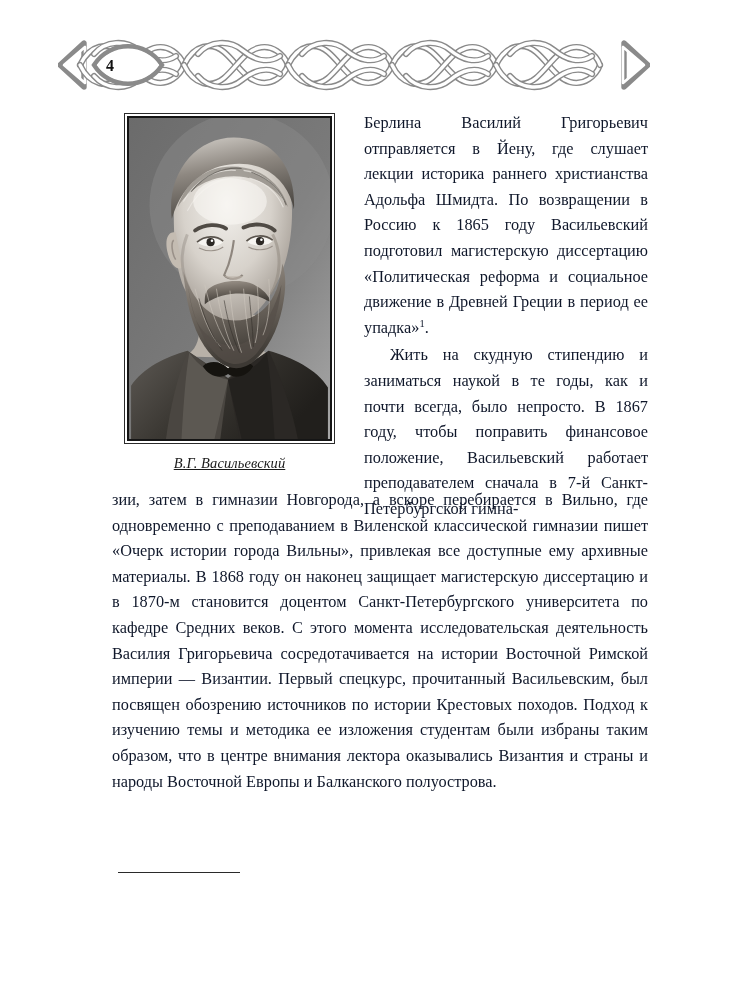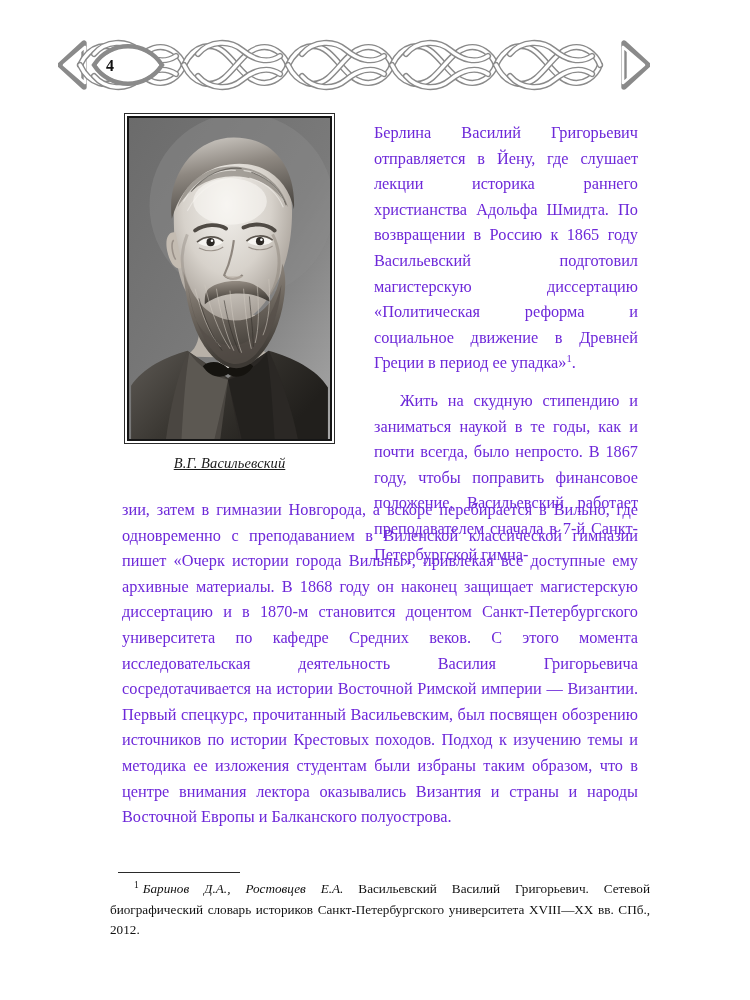--- a/index.html
+++ b/index.html
@@ -99,26 +99,26 @@
     top: 108px;
     width: 288px;
   }
   .full-width {
     position: absolute;
     left: 110px;
     top: 485px;
     width: 540px;
   }
   .para {
-    margin: 12px;
+    margin: 2px;
     font-size: 16.3px;
     line-height: 25.6px;
     text-align: justify;
     text-justify: inter-word;
-    color: #6d28d9;
+    color: #0f172a;
     hyphens: manual;
   }
   .para + .para {
     margin-top: 0;
   }
   .indent { text-indent: 26px; }
   .fn-ref {
     font-size: 10.5px;
     vertical-align: super;
     line-height: 0;
@@ -325,16 +325,15 @@
     <p class="para"><span>Берлина Василий Григорьевич отправляется в Йену, где слушает лекции историка раннего христианства Адольфа Шмидта. По возвращении в Россию к 1865 году Васильевский подготовил магистерскую диссертацию «Политическая реформа и социальное движение в Древней Греции в период ее упадка»</span><span class="fn-ref">1</span><span>.</span></p>
     <p class="para indent">Жить на скудную стипендию и заниматься наукой в те годы, как и почти всегда, было непросто. В 1867 году, чтобы поправить финансовое положение, Васильевский работает преподавателем сначала в 7-й Санкт-Петербургской гимна-</p>
   </div>
 
   <div class="full-width">
     <p class="para">зии, затем в гимназии Новгорода, а вскоре перебирается в Вильно, где одновременно с преподаванием в Виленской классической гимназии пишет «Очерк истории города Вильны», привлекая все доступные ему архивные материалы. В 1868 году он наконец защищает магистерскую диссертацию и в 1870-м становится доцентом Санкт-Петербургского университета по кафедре Средних веков. С этого момента исследовательская деятельность Василия Григорьевича сосредотачивается на истории Восточной Римской империи — Византии. Первый спецкурс, прочитанный Васильевским, был посвящен обозрению источников по истории Крестовых походов. Подход к изучению темы и методика ее изложения студентам были избраны таким образом, что в центре внимания лектора оказывались Византия и страны и народы Восточной Европы и Балканского полуострова.</p>
   </div>
 
   <div class="footnote">
     <div class="footnote-rule"></div>
-    <p class="footnote-text"><span class="fn-num">1</span><span class="fn-italic">Баринов Д.А., Ростовцев Е.А.</span><span> Васильевский Василий Григорьевич. Сетевой биографический словарь историков Санкт-Петербургского университета XVIII—XX вв. СПб., 2012.</span></p>
   </div>
 
 </div>
 
 </body></html>

